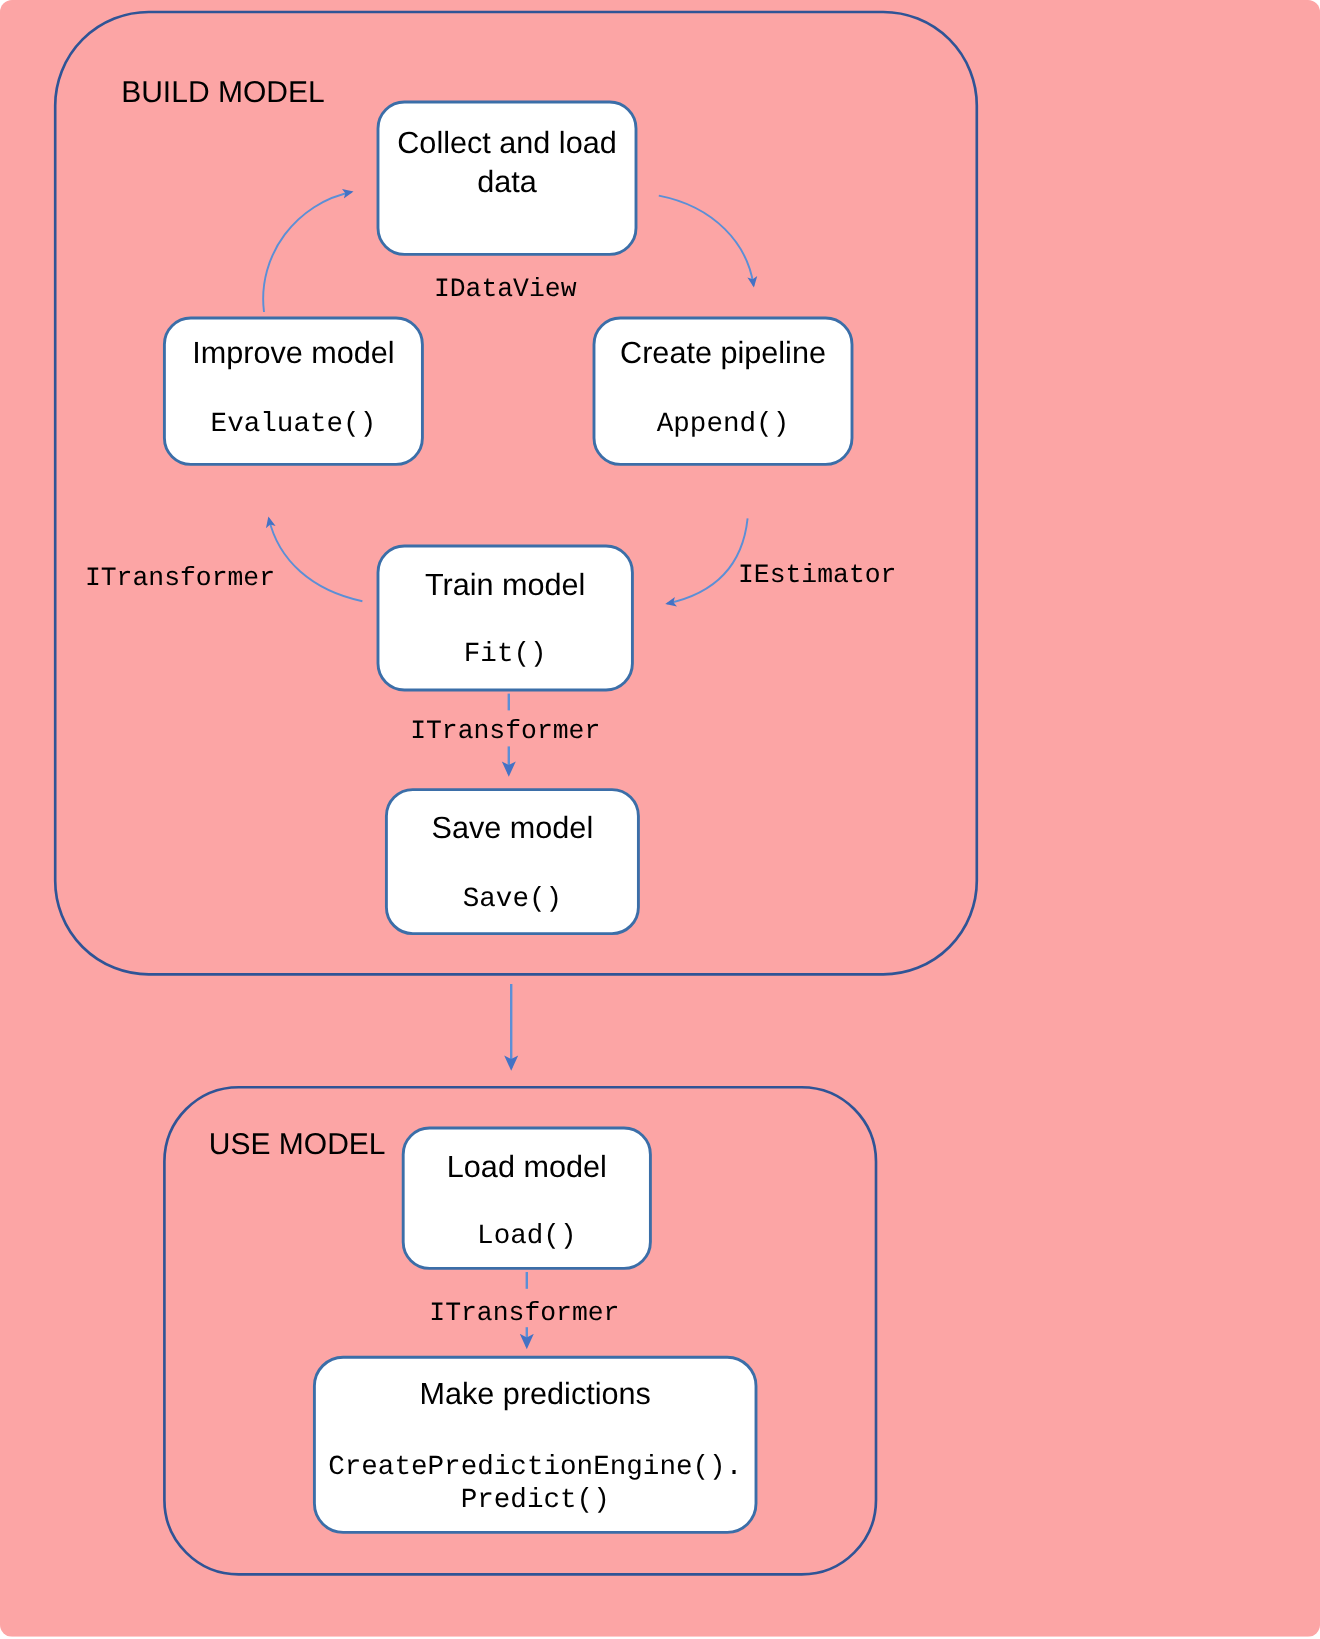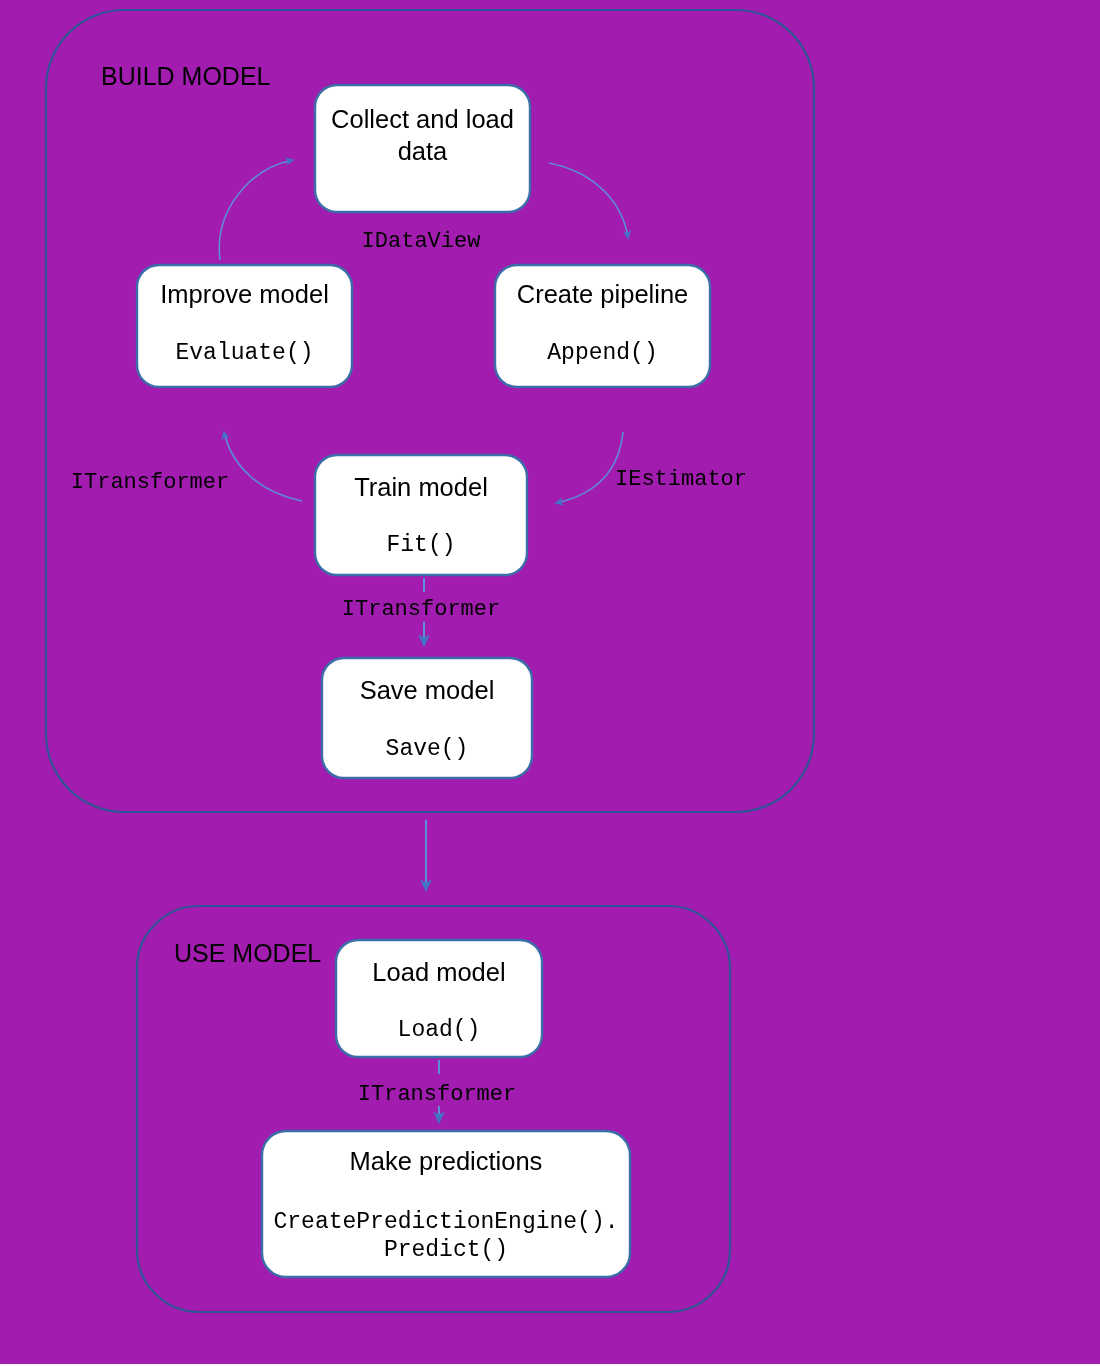--- a/index.html
+++ b/index.html
@@ -8,22 +8,23 @@
     padding: 0;
     background: #ffffff;
   }
   body {
     font-family: "Liberation Sans", sans-serif;
   }
   #diagram-root {
     position: relative;
     width: 1100px;
     height: 1364px;
-    background: #a21caf;
+    background: #fca5a5;
     overflow: hidden;
+    border-radius: 10px;
   }
   svg#diagram-svg {
     position: absolute;
     top: 0;
     left: 0;
     width: 1100px;
     height: 1366px;
     display: block;
   }
   .container-shape {

